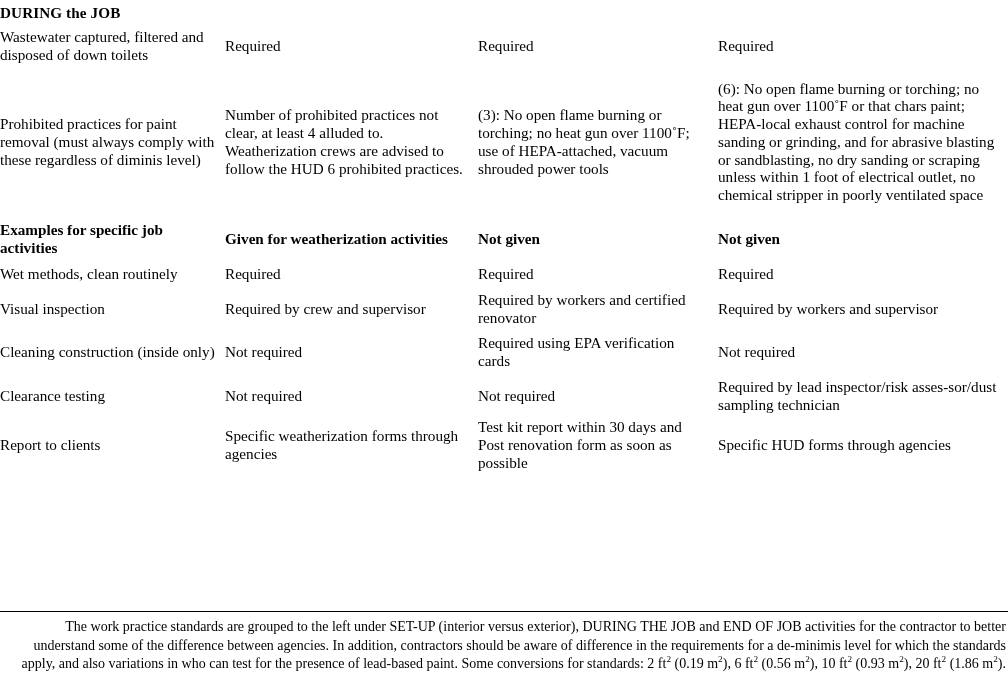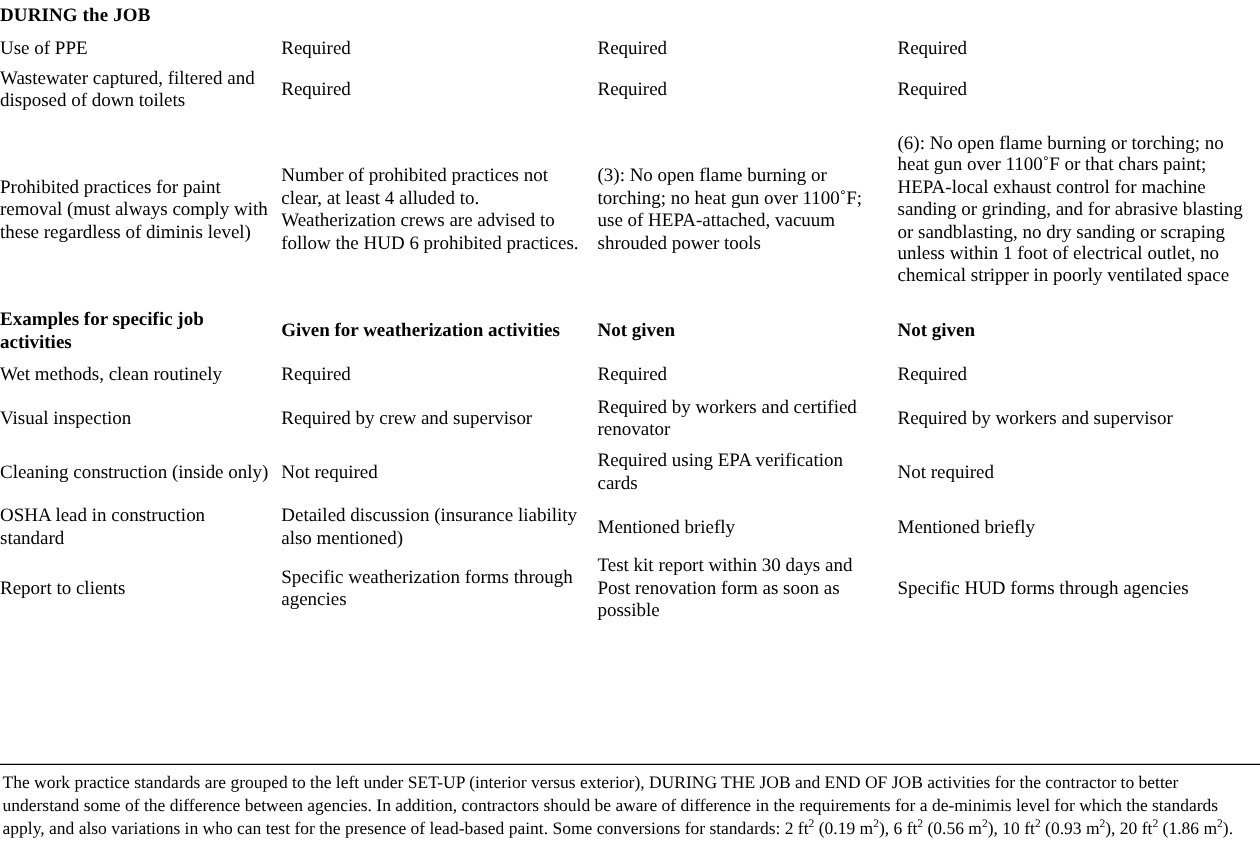--- a/index.html
+++ b/index.html
@@ -82,21 +82,21 @@
     border-top: 1.6px solid #000;
   }
 
   .footnote {
     position: absolute;
     left: 0;
     top: 618px;
     width: 1008px;
     font-size: 14px;
     line-height: 1.33;
-    text-align: left;
+    text-align: right;
     padding: 0 2px;
     box-sizing: border-box;
   }
   .footnote sup {
     font-size: 0.66em;
     vertical-align: super;
     line-height: 0;
   }
 </style>
 </head>
@@ -113,26 +113,20 @@
     </colgroup>
     <tbody>
 
       <tr class="section">
         <td class="label">DURING the JOB</td>
         <td></td>
         <td></td>
         <td></td>
       </tr>
 
-      <tr class="r-ppe">
-        <td class="label">Use of PPE</td>
-        <td class="val2">Required</td>
-        <td class="val3">Required</td>
-        <td class="val4">Required</td>
-      </tr>
 
       <tr class="r-waste">
         <td class="label">Wastewater captured, filtered and disposed of down toilets</td>
         <td class="val2">Required</td>
         <td class="val3">Required</td>
         <td class="val4">Required</td>
       </tr>
 
       <tr class="r-prohib">
         <td class="label">Prohibited practices for paint removal (must always comply with these regardless of diminis level)</td>
@@ -164,27 +158,27 @@
         <td class="val4">Required by workers and supervisor</td>
       </tr>
 
       <tr class="r-clean">
         <td class="label">Cleaning construction (inside only)</td>
         <td class="val2">Not required</td>
         <td class="val3">Required using EPA verification cards</td>
         <td class="val4">Not required</td>
       </tr>
 
+      <tr class="r-clearance">
+        <td class="label">Clearance testing</td>
+        <td class="val2">Not required</td>
+        <td class="val3">Not required</td>
+        <td class="val4">Required by lead inspector/risk asses-sor/dust sampling technician</td>
+      </tr>
 
-      <tr class="r-osha">
-        <td class="label">OSHA lead in construction standard</td>
-        <td class="val2">Detailed discussion (insurance liability also mentioned)</td>
-        <td class="val3">Mentioned briefly</td>
-        <td class="val4">Mentioned briefly</td>
-      </tr>
 
       <tr class="r-report">
         <td class="label">Report to clients</td>
         <td class="val2">Specific weatherization forms through agencies</td>
         <td class="val3">Test kit report within 30 days and Post renovation form as soon as possible</td>
         <td class="val4">Specific HUD forms through agencies</td>
       </tr>
 
     </tbody>
   </table>

